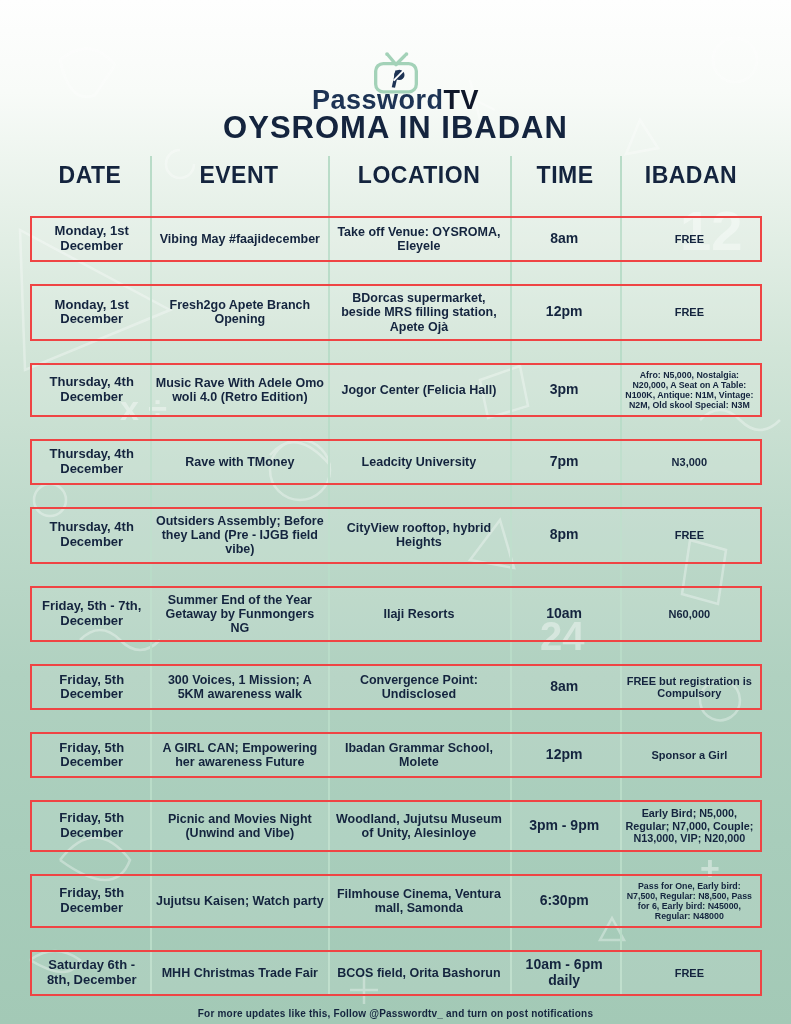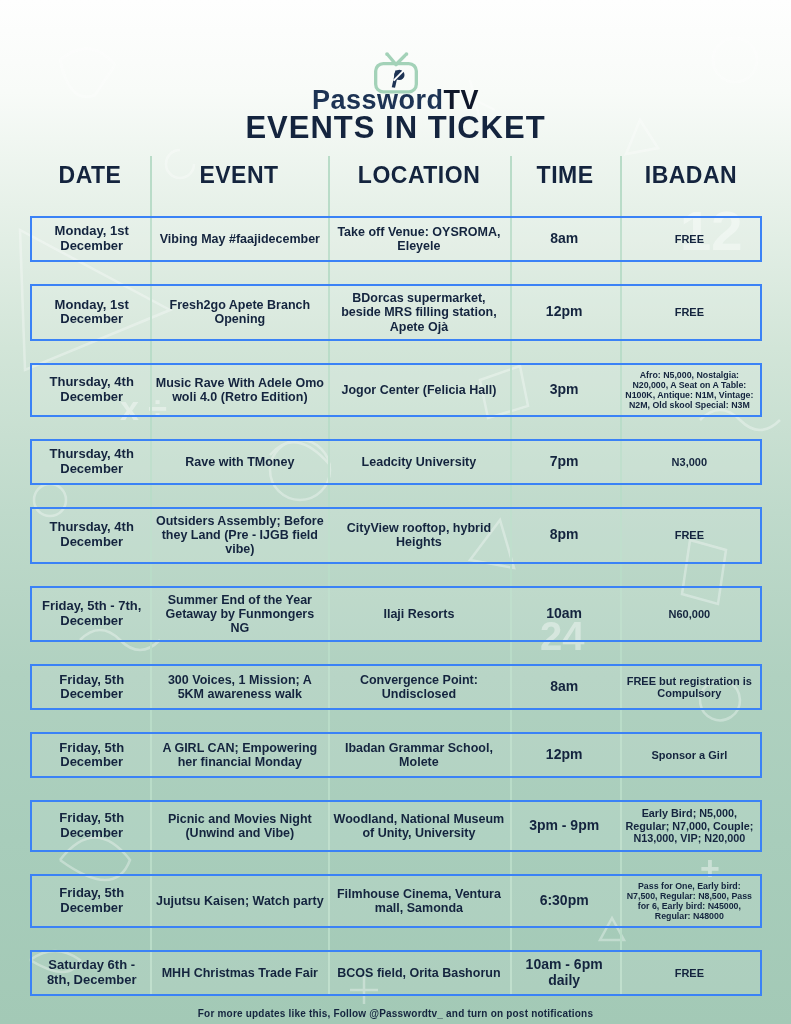--- a/index.html
+++ b/index.html
@@ -14,21 +14,21 @@
   .wordmark{font-size:27px;font-weight:700;margin-top:4px;letter-spacing:.5px;color:#1d3354;}
   .wordmark .tv{color:#0f172a;}
   .title{font-size:31px;font-weight:800;letter-spacing:1px;margin-top:10px;}
   .subtitle{font-size:21px;font-weight:800;letter-spacing:.5px;margin-top:5px;}
 
   .table-wrap{position:relative;margin:10px 29px 0 30px;text-align:center;}
   .vline{position:absolute;top:0;bottom:0;width:2px;background:#b9dcc8;z-index:0;}
   .v1{left:16.4%;} .v2{left:40.7%;} .v3{left:65.6%;} .v4{left:80.6%;}
   .grid5{display:grid;grid-template-columns:16.4% 24.3% 24.9% 15% 19.4%;align-items:center;position:relative;z-index:1;}
   .thead{height:38px;font-size:23px;font-weight:800;letter-spacing:.5px;margin-bottom:10px;}
-  .row{border:2px solid #3b82f6;margin-top:22px;min-height:42px;background:rgba(255,255,255,0.10);}
+  .row{border:2px solid #ef4444;margin-top:22px;min-height:42px;background:rgba(255,255,255,0.10);}
   .cell{padding:5px 4px;font-weight:700;font-size:12.5px;line-height:1.14;}
   .c-date{font-size:13px;}
   .c-time{font-size:14px;}
   .c-ticket{font-size:11px;}
   .ticket-md{font-size:10.8px;line-height:1.16;}
   .ticket-sm{font-size:8.8px;line-height:1.14;}
 
   .footer-note{font-size:10px;font-weight:700;margin-top:12px;letter-spacing:.2px;}
   .social{display:flex;justify-content:flex-end;align-items:center;gap:95px;margin-top:9px;}
   .social-item{display:flex;align-items:center;gap:9px;font-size:16.5px;font-weight:700;}
@@ -86,21 +86,21 @@
       <circle cx="77" cy="8" r="4" fill="#a3d2b8"></circle>
       <g fill="#1d3354">
         <path d="M46 78 L54 42 L61 44 L53 79 Z"></path>
         <circle cx="62" cy="52" r="11"></circle>
       </g>
       <path d="M50 64 L72 42" stroke="#ffffff" stroke-width="4" fill="none"></path>
     </svg>
     <div class="wordmark"><span>Password</span><span class="tv">TV</span></div>
   </div>
 
-  <div class="title">EVENTS IN TICKET</div>
+  <div class="title">OYSROMA IN IBADAN</div>
 
   <div class="table-wrap">
     <div class="vline v1"></div>
     <div class="vline v2"></div>
     <div class="vline v3"></div>
     <div class="vline v4"></div>
 
     <div class="grid5 thead">
       <div>DATE</div>
       <div>EVENT</div>
@@ -160,30 +160,30 @@
     <div class="grid5 row">
       <div class="cell c-date">Friday, 5th December</div>
       <div class="cell c-event">300 Voices, 1 Mission; A 5KM awareness walk</div>
       <div class="cell c-loc">Convergence Point: Undisclosed</div>
       <div class="cell c-time">8am</div>
       <div class="cell c-ticket">FREE but registration is Compulsory</div>
     </div>
 
     <div class="grid5 row">
       <div class="cell c-date">Friday, 5th December</div>
-      <div class="cell c-event">A GIRL CAN; Empowering her financial Monday</div>
+      <div class="cell c-event">A GIRL CAN; Empowering her awareness Future</div>
       <div class="cell c-loc">Ibadan Grammar School, Molete</div>
       <div class="cell c-time">12pm</div>
       <div class="cell c-ticket">Sponsor a Girl</div>
     </div>
 
     <div class="grid5 row">
       <div class="cell c-date">Friday, 5th December</div>
       <div class="cell c-event">Picnic and Movies Night (Unwind and Vibe)</div>
-      <div class="cell c-loc">Woodland, National Museum of Unity, University</div>
+      <div class="cell c-loc">Woodland, Jujutsu Museum of Unity, Alesinloye</div>
       <div class="cell c-time">3pm - 9pm</div>
       <div class="cell c-ticket ticket-md">Early Bird; N5,000, Regular; N7,000, Couple; N13,000, VIP; N20,000</div>
     </div>
 
     <div class="grid5 row">
       <div class="cell c-date">Friday, 5th December</div>
       <div class="cell c-event">Jujutsu Kaisen; Watch party</div>
       <div class="cell c-loc">Filmhouse Cinema, Ventura mall, Samonda</div>
       <div class="cell c-time">6:30pm</div>
       <div class="cell c-ticket ticket-sm">Pass for One, Early bird: N7,500, Regular: N8,500, Pass for 6, Early bird: N45000, Regular: N48000</div>

